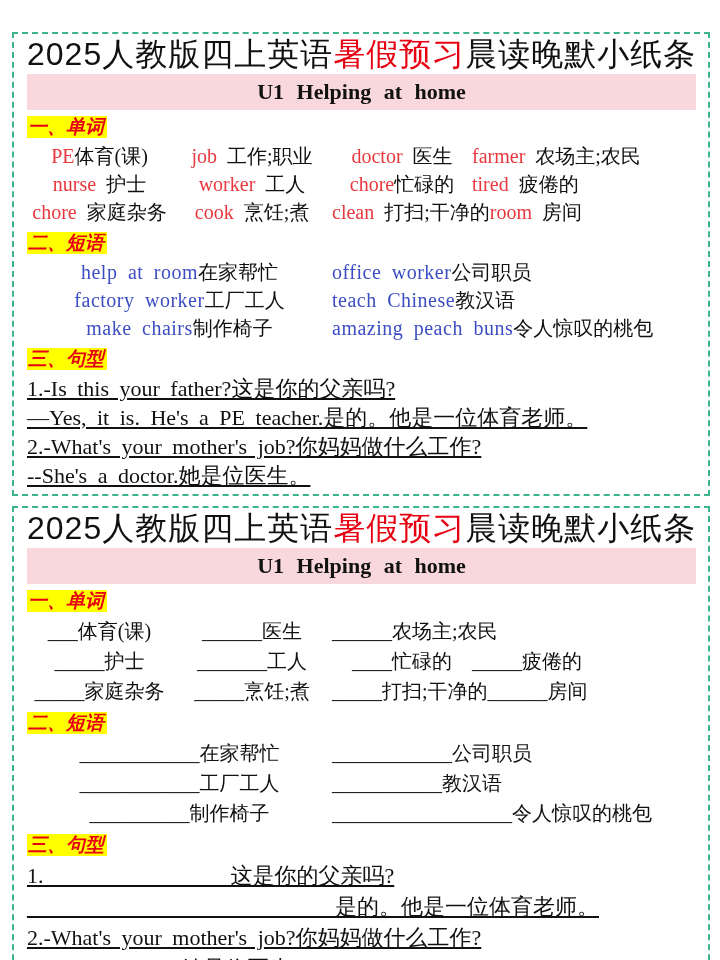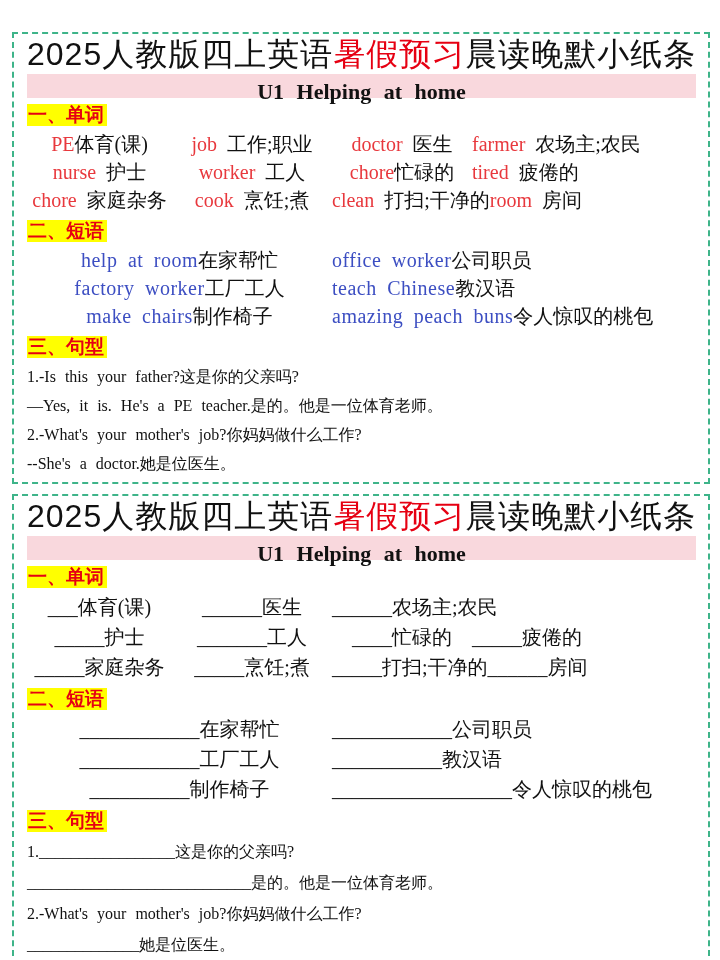--- a/index.html
+++ b/index.html
@@ -26,41 +26,41 @@
   }
   .title{
     font-family:"Liberation Sans","DejaVu Sans",sans-serif;
     font-weight:normal;font-size:32px;line-height:33px;
     text-align:center;margin:2px 0 3px;letter-spacing:1px;
     white-space:nowrap;
   }
   .t-red{color:var(--title-red);}
   .banner{
     background:var(--banner-pink);
-    height:24px;line-height:36px;text-align:center;
+    height:36px;line-height:36px;text-align:center;
     font-size:22px;word-spacing:7px;margin-bottom:2px;
     font-weight:bold;font-family:"Liberation Serif","DejaVu Serif",serif;
   }
   .sec-head{margin:5px 0 3px;line-height:23px;}
   .hl{
     background:var(--highlight-yellow);
     color:var(--title-red);
-    font-weight:bold;font-size:19px;padding:0 3px 1px 1px;
+    font-weight:bold;font-size:19px;padding:0 3px 1px 1px;font-style:italic;
   }
   .rows{font-size:20px;word-spacing:5px;}
   .row{display:flex;line-height:28px;white-space:nowrap;}
   .cell{flex:0 0 auto;text-align:center;}
   .words .cell:nth-child(1){min-width:145px;}
   .words .cell:nth-child(2){min-width:160px;}
   .words .cell:nth-child(3){min-width:140px;}
   .phrases .cell:nth-child(1){min-width:305px;}
   .answer .words .en{color:var(--word-red);}
   .answer .phrases .en{color:var(--phrase-blue);letter-spacing:0.5px;}
   .practice .en{color:var(--text-black);}
-  .sent{line-height:29px;white-space:nowrap;font-size:16px;word-spacing:5px;}
+  .sent{line-height:29px;white-space:nowrap;font-size:22px;word-spacing:5px;text-decoration:underline;}
   .practice .row{line-height:30px;}
   .practice .sent{line-height:31px;}
 </style>
 </head>
 <body>
 
 <div class="page">
 
   <section class="panel answer">
     <div class="title"><span>2025人教版四上英语</span><span class="t-red">暑假预习</span><span>晨读晚默小纸条</span></div>

